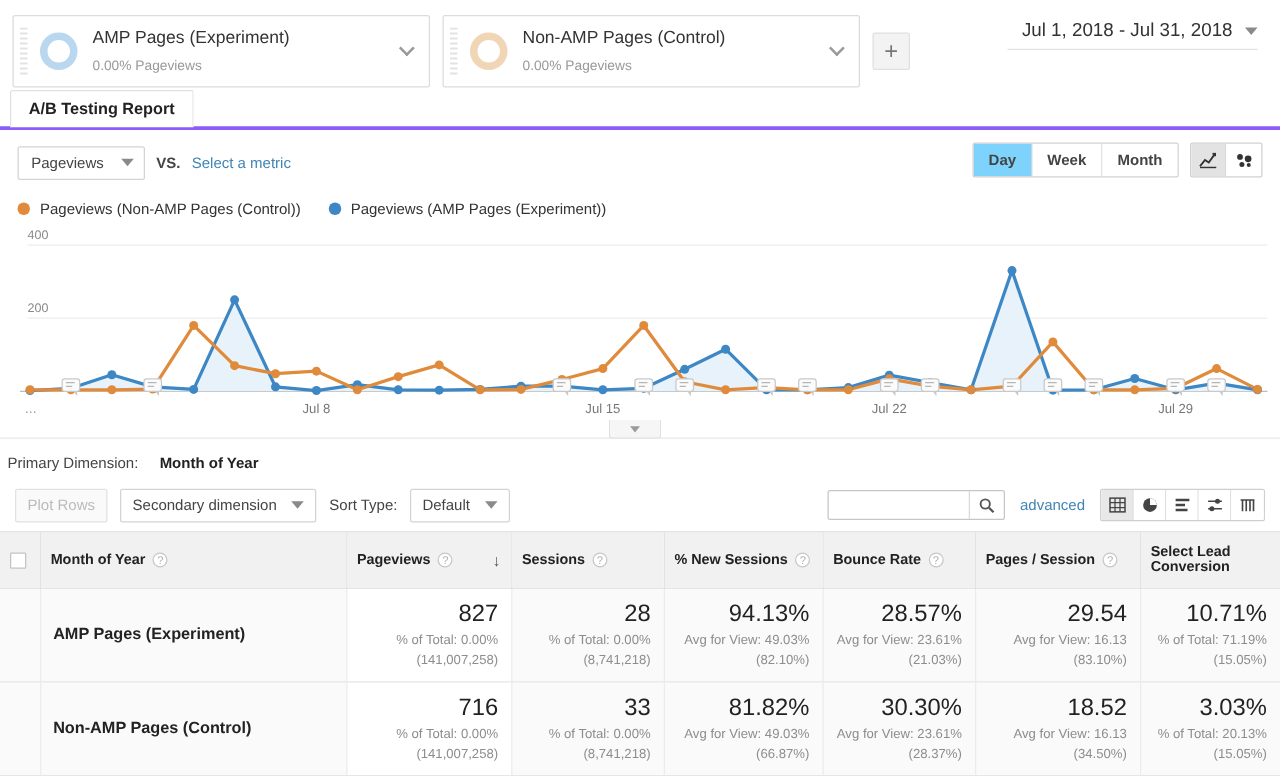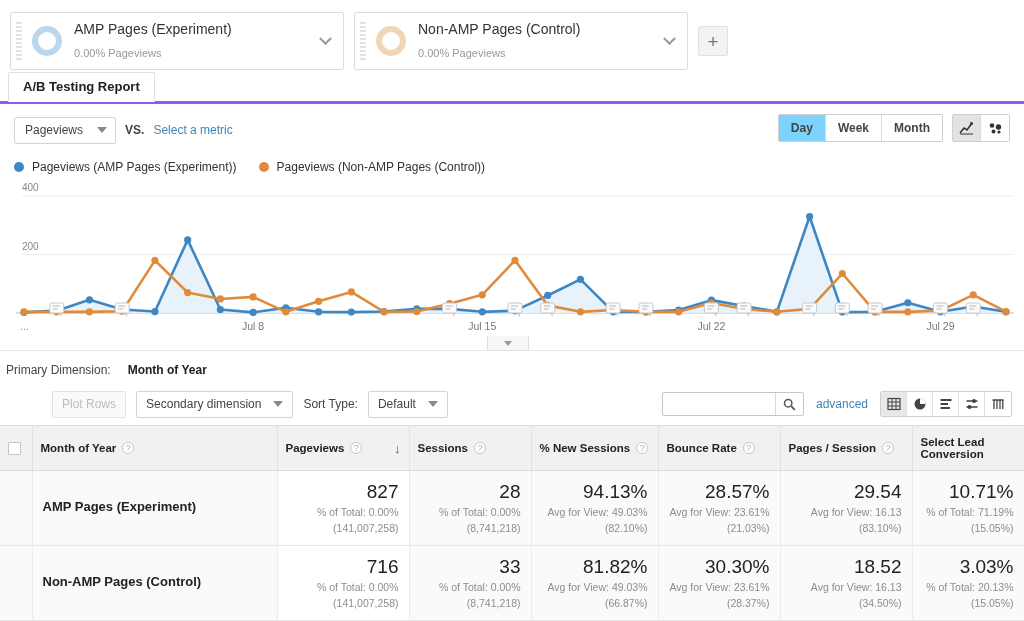--- a/index.html
+++ b/index.html
@@ -174,21 +174,20 @@
   }
   .primary-dim b { color: #222; }
 
   
   .controls-row {
     position: relative;
     display: flex; align-items: center;
     padding: 6px 0 8px 12px;
     height: 40px;
     gap: 10px;
-    margin-left: 40px;
   }
   .btn-flat {
     border: 1px solid #d4d4d4; background: #fff;
     border-radius: 2px; height: 27px;
     display: flex; align-items: center; padding: 0 9px;
     font-size: 12px; color: #444; gap: 12px;
   }
   .btn-flat.disabled { color: #bbb; border-color: #e2e2e2; background: #fafafa; }
   .sort-label { font-size: 12px; color: #444; }
   .search-area {
@@ -281,20 +280,26 @@
       <div class="seg-title">Non-AMP Pages (Control)</div>
       <div class="seg-sub">0.00% Pageviews</div>
     </div>
     <div class="seg-chevron">
         <span class="chev"></span>
       </div>
   </div>
 
   <div class="add-seg">+</div>
 
+  <div class="date-range">
+    <div class="date-range-inner">
+      <span>Jul 1, 2018 - Jul 31, 2018</span>
+      <span class="tri-down"></span>
+    </div>
+  </div>
 </div>
 
 <div class="tab-strip">
   <div class="tab">A/B Testing Report</div>
 </div>
 
 <div class="metric-row">
   <div class="dropdown">
     <span>Pageviews</span>
     <span class="tri-down"></span>
@@ -323,26 +328,26 @@
             <circle cx="5.5" cy="9.5" r="2" fill="#333"></circle>
             <circle cx="11" cy="10" r="1.6" fill="#333"></circle>
           </svg>
       </div>
     </div>
   </div>
 </div>
 
 <div class="legend">
   <div class="legend-item">
+    <span class="dot" style="background:#e08b3c"></span>
+    <span>Pageviews (Non-AMP Pages (Control))</span>
+  </div>
+  <div class="legend-item">
     <span class="dot" style="background:#3d87c4"></span>
     <span>Pageviews (AMP Pages (Experiment))</span>
-  </div>
-  <div class="legend-item">
-    <span class="dot" style="background:#e08b3c"></span>
-    <span>Pageviews (Non-AMP Pages (Control))</span>
   </div>
 </div>
 
 <div class="chart-wrap">
   <svg class="chart-svg" id="chart" width="1024" height="155">
       <line x1="22" y1="72.5" x2="1014" y2="72.5" stroke="#ededed" stroke-width="1"></line>
       <text x="22" y="67.5" font-size="10" fill="#888" font-family="&quot;Liberation Sans&quot;, sans-serif">200</text>
       <line x1="22" y1="14" x2="1014" y2="14" stroke="#ededed" stroke-width="1"></line>
       <text x="22" y="9" font-size="10" fill="#888" font-family="&quot;Liberation Sans&quot;, sans-serif">400</text>
       <line x1="16" y1="131" x2="1014" y2="131" stroke="#bdbdbd" stroke-width="1"></line>

